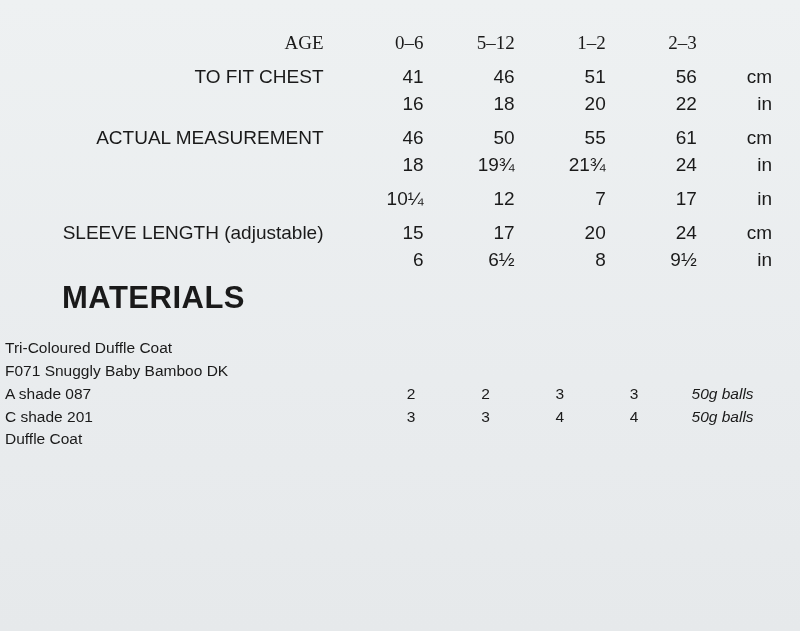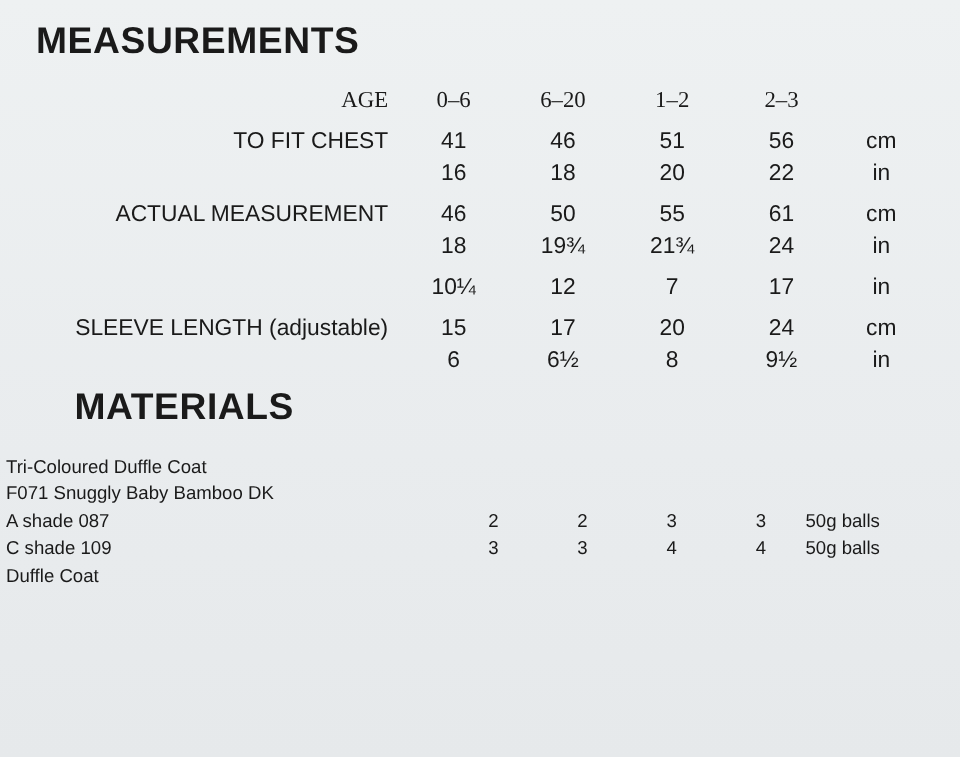--- a/index.html
+++ b/index.html
@@ -56,25 +56,25 @@
     line-height: 1.42;
     white-space: nowrap;
   }
   .col-label {
     width: 305px;
     text-align: right;
     padding-right: 9px !important;
   }
   .col-v {
     width: 86px;
-    text-align: center;
+    text-align: right;
   }
   .col-unit {
     width: 70px;
-    text-align: center;
+    text-align: right;
     padding-right: 18px !important;
   }
   .spacer-row td { height: 7px; line-height: 7px; font-size: 1px; }
 
   .hdr-age td { padding-bottom: 0 !important; font-family: Liberation Serif, serif; }
 
   
   .mat-table {
     width: 790px;
     margin-top: 23px;
@@ -90,37 +90,37 @@
     width: 395px;
     text-align: left;
     padding-left: 5px !important;
   }
   .mat-v {
     width: 86px;
     text-align: center;
   }
   .mat-unit {
     width: 110px;
-    text-align: left;
+    text-align: center;
     padding-right: 16px !important;
+    font-style: italic;
   }
 </style>
 </head>
 <body>
 
 <div class="page">
 
-  <h1 class="section-heading" id="measurements-heading">MEASUREMENTS</h1>
 
   <table class="meas-table">
     <tbody>
       <tr class="hdr-age">
         <td class="col-label">AGE</td>
         <td class="col-v">0–6</td>
-        <td class="col-v">6–20</td>
+        <td class="col-v">5–12</td>
         <td class="col-v">1–2</td>
         <td class="col-v">2–3</td>
         <td class="col-unit"></td>
       </tr>
 
       <tr class="spacer-row">
           <td colspan="6"></td>
         </tr>
 
       <tr>
@@ -219,21 +219,21 @@
       </tr>
       <tr>
         <td class="mat-name">A shade 087</td>
         <td class="mat-v">2</td>
         <td class="mat-v">2</td>
         <td class="mat-v">3</td>
         <td class="mat-v">3</td>
         <td class="mat-unit">50g balls</td>
       </tr>
       <tr>
-        <td class="mat-name">C shade 109</td>
+        <td class="mat-name">C shade 201</td>
         <td class="mat-v">3</td>
         <td class="mat-v">3</td>
         <td class="mat-v">4</td>
         <td class="mat-v">4</td>
         <td class="mat-unit">50g balls</td>
       </tr>
       <tr>
         <td class="mat-name">Duffle Coat</td>
         <td class="mat-v"></td>
         <td class="mat-v"></td>

